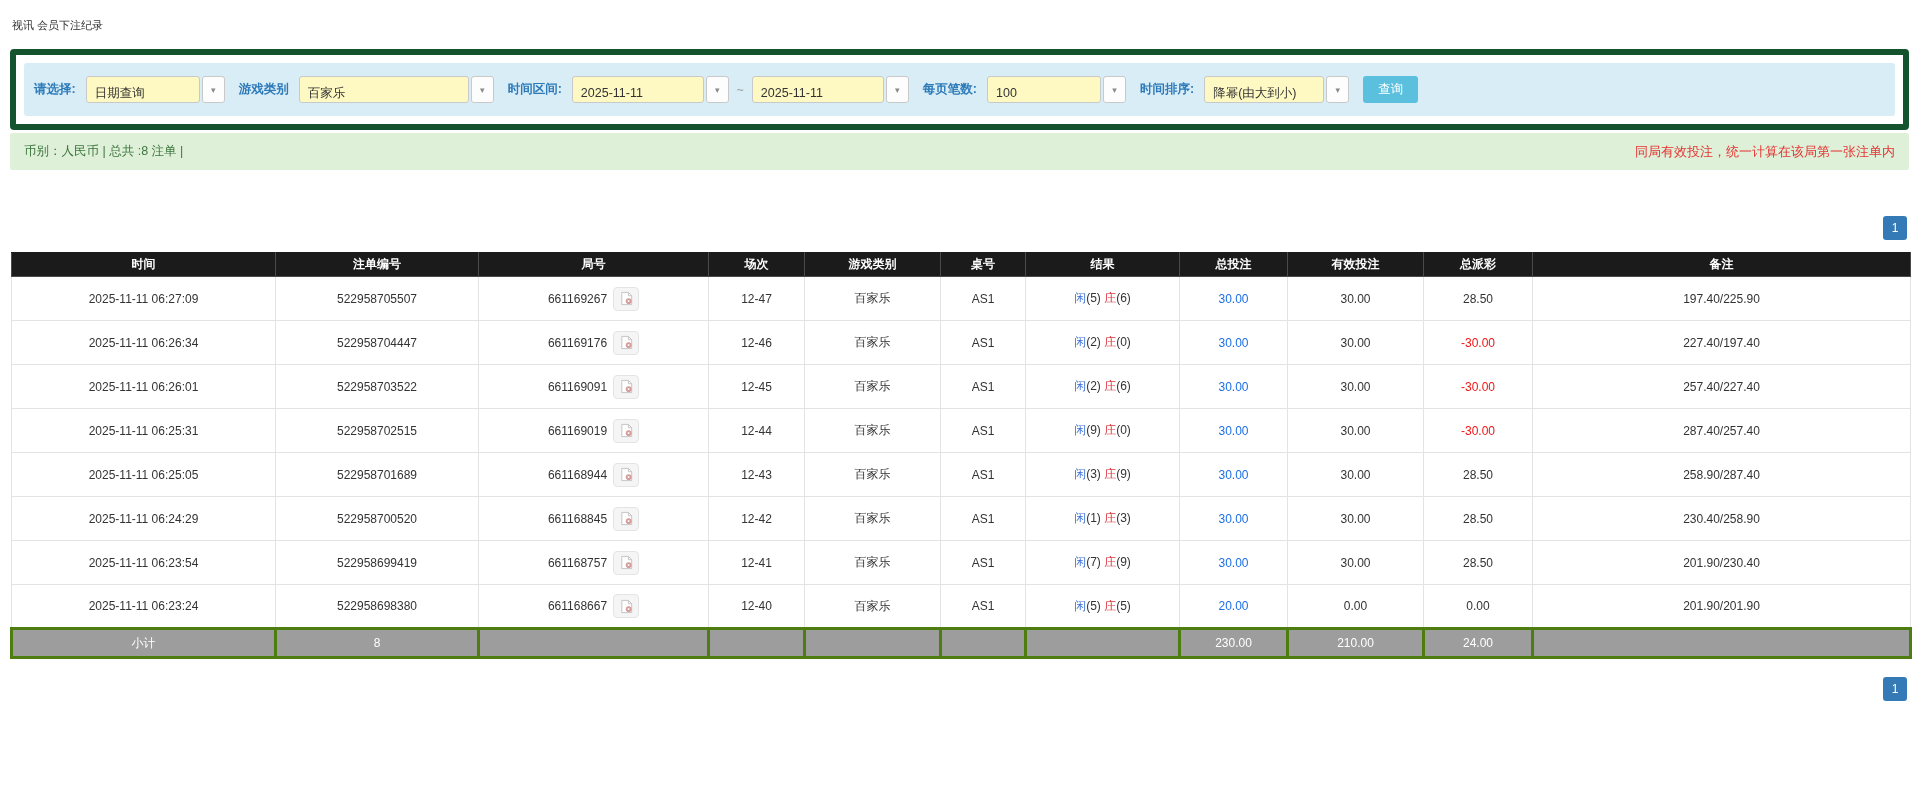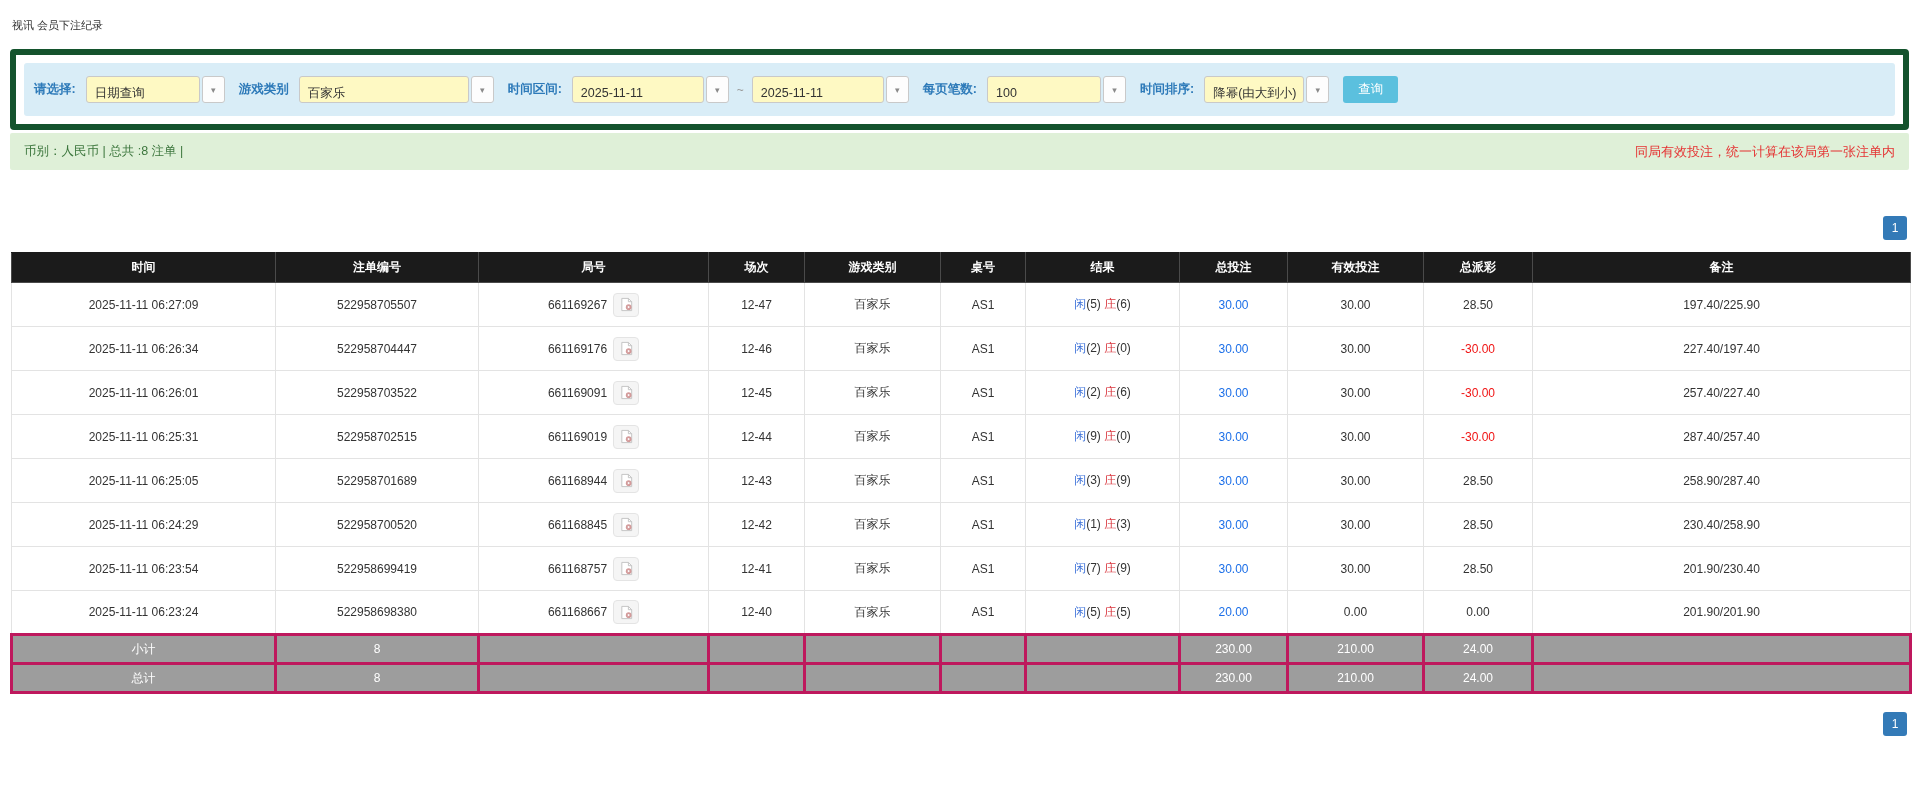--- a/index.html
+++ b/index.html
@@ -30,24 +30,24 @@
 
   
   .pager { display:flex; justify-content:flex-end; padding-right:2px; }
   .pager.top { margin-bottom:12px; }
   .pager.bottom { margin-top:18px; }
   .page-box { min-width:24px; height:24px; background:#337ab7; color:#fff; border-radius:3px; font-size:12px;
               display:flex; align-items:center; justify-content:center; cursor:pointer; }
 
   
   table { border-collapse:collapse; width:1899px; table-layout:fixed; font-size:12px; }
-  thead th { background:#1b1b1b; color:#fff; font-weight:bold; height:30px; text-align:center;
+  thead th { background:#1b1b1b; color:#fff; font-weight:bold; height:24px; text-align:center;
              border:1px solid #4a4a4a; border-top:1px solid #1b1b1b; }
   tbody td { background:#fff; border:1px solid #e3e3e3; height:44px; text-align:center; color:#333; }
-  tr.summary td { background:#9d9d9d; color:#fff; border:3px solid #be185d; height:29px; font-size:12px;margin-top:6px; }
+  tr.summary td { background:#9d9d9d; color:#fff; border:3px solid #4d7c0f; height:29px; font-size:12px;margin-top:6px; }
   table { border-bottom:3px solid #d2d2d2; }
 
   .result-player { color:#3a6fd8; }
   .result-banker { color:#d9363e; }
   .result-num { color:#333; }
   .bet-link { color:#1c6fe8; text-decoration:none; cursor:pointer; }
   td.neg { color:#f01414; }
 
   .replay-btn { display:inline-flex; align-items:center; justify-content:center; width:26px; height:24px;
                 background:#f4f4f4; border:1px solid #e2e2e2; border-radius:4px; margin-left:6px;
@@ -85,21 +85,21 @@
     </span>
 
     <span class="f-label">每页笔数:</span>
     <span class="combo">
       <span class="combo-text" style="width:114px">100</span>
       <span class="combo-arrow">▾</span>
     </span>
 
     <span class="f-label">时间排序:</span>
     <span class="combo">
-      <span class="combo-text" style="width:100px">降幂(由大到小)</span>
+      <span class="combo-text" style="width:120px">降幂(由大到小)</span>
       <span class="combo-arrow">▾</span>
     </span>
 
     <button class="query-btn">查询</button>
   </div>
 </div>
 
 <div class="info-bar">
   <span class="info-left">币别：人民币 | 总共 :8 注单 |</span>
   <span class="info-right">同局有效投注，统一计算在该局第一张注单内</span>
@@ -307,31 +307,18 @@
       <td></td>
       <td></td>
       <td></td>
       <td></td>
       <td></td>
       <td>230.00</td>
       <td>210.00</td>
       <td>24.00</td>
       <td></td>
     </tr>
-    <tr class="summary">
-      <td>总计</td>
-      <td>8</td>
-      <td></td>
-      <td></td>
-      <td></td>
-      <td></td>
-      <td></td>
-      <td>230.00</td>
-      <td>210.00</td>
-      <td>24.00</td>
-      <td></td>
-    </tr>
   </tbody>
 </table>
 
 <div class="pager bottom">
   <span class="page-box">1</span>
 </div>
 
 </body></html>

